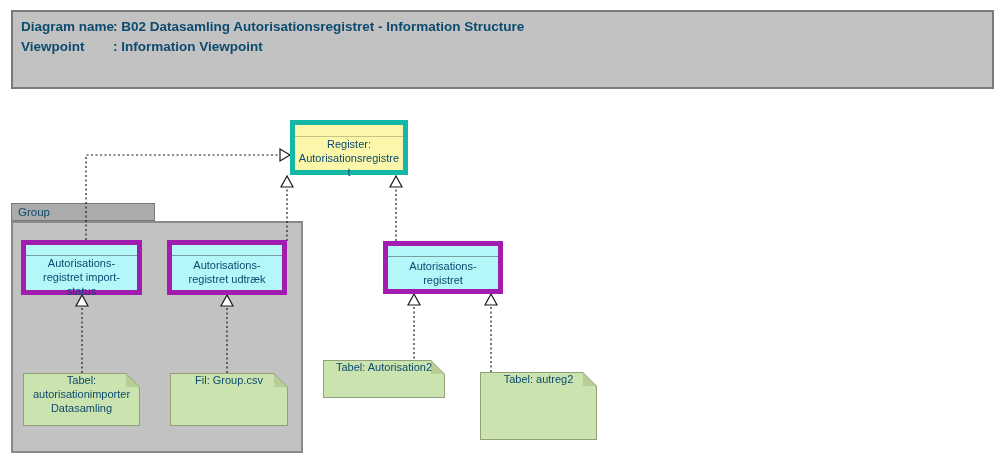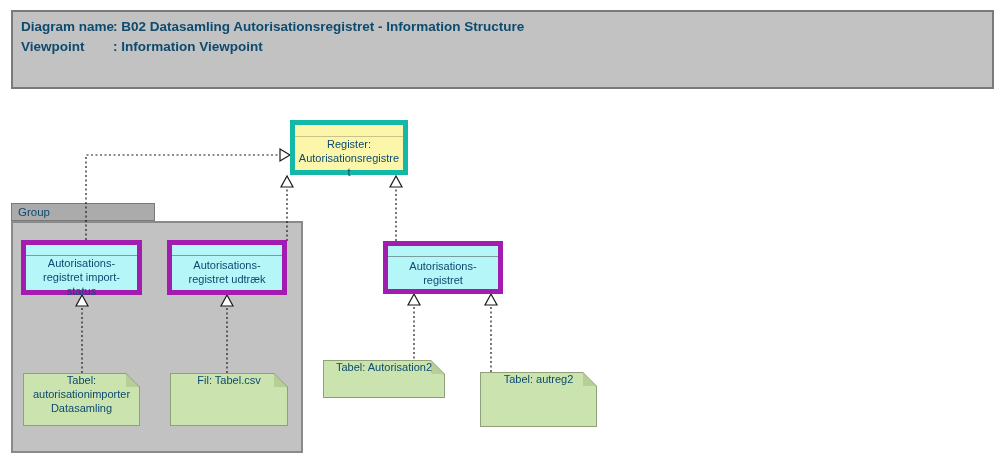--- a/index.html
+++ b/index.html
@@ -137,34 +137,34 @@
       <div>autorisationimporter</div>
       <div>Datasamling</div>
     </div>
   </div>
 
   <div class="note" style="left:170px;top:373px;width:118px;height:53px">
     <div class="note-border"></div>
     <div class="note-fill"></div>
     <div class="note-fold"></div>
     <div class="note-text">
-      <div>Fil: Tabel.csv</div>
+      <div>Fil: Group.csv</div>
     </div>
   </div>
 
   <div class="note" style="left:323px;top:360px;width:122px;height:38px">
     <div class="note-border"></div>
     <div class="note-fill"></div>
     <div class="note-fold"></div>
     <div class="note-text">
       <div>Tabel: Autorisation2</div>
     </div>
   </div>
 
-  <div class="note" style="left:480px;top:372px;width:117px;height:55px">
+  <div class="note" style="left:480px;top:372px;width:117px;height:68px">
     <div class="note-border"></div>
     <div class="note-fill"></div>
     <div class="note-fold"></div>
     <div class="note-text">
       <div>Tabel: autreg2</div>
     </div>
   </div>
 
 </div>
 

